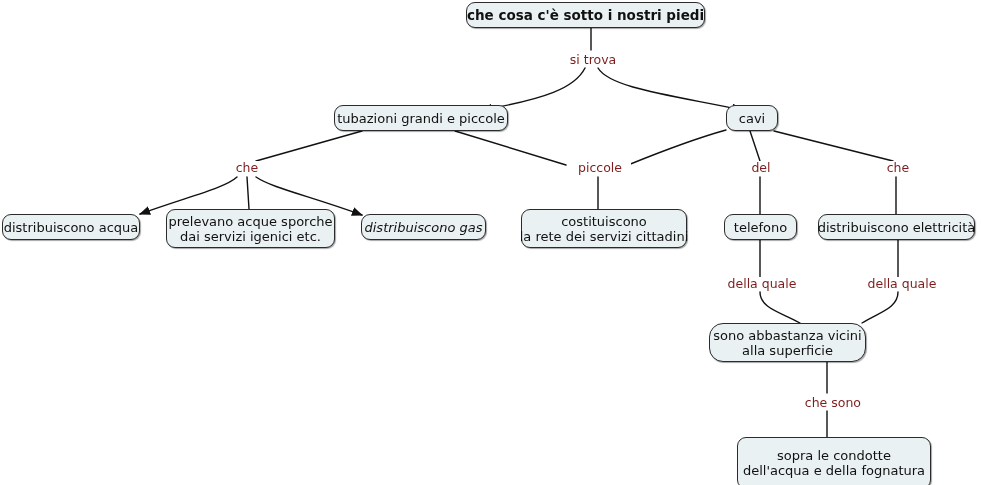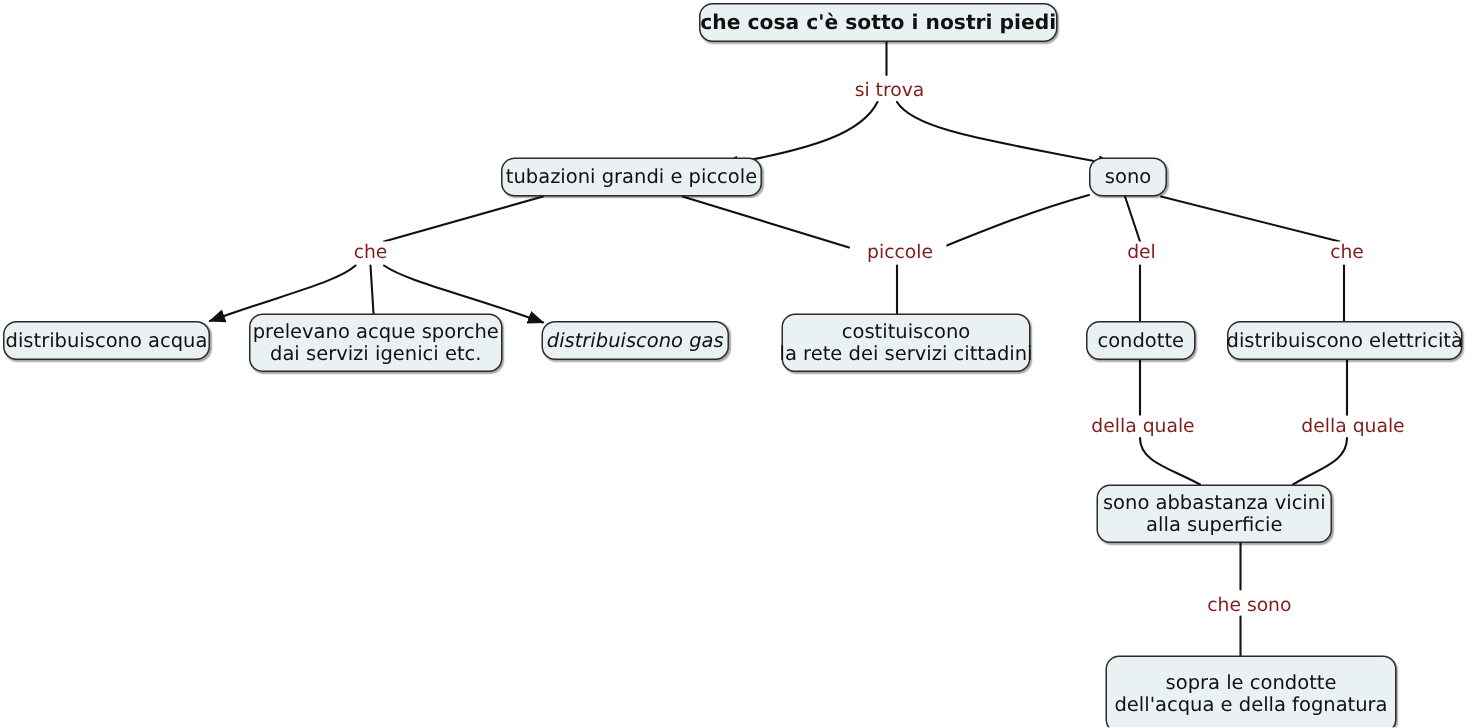--- a/index.html
+++ b/index.html
@@ -82,30 +82,30 @@
         <path d="M 760 292 C 760 308 780 312 800 323"></path>
         <path d="M 898 240 L 898 277"></path>
         <path d="M 898 292 C 898 308 880 312 862 323"></path>
         <path d="M 827 362 L 827 393"></path>
         <path d="M 827 411 L 827 437"></path>
       </g>
   </svg>
   <div id="node-layer">
       <div class="node root" style="left: 466px; top: 2px; width: 239px; height: 26px;">che cosa c'è sotto i nostri piedi</div>
       <div class="node" style="left: 334px; top: 105px; width: 174px; height: 26px;">tubazioni grandi e piccole</div>
-      <div class="node" style="left: 726px; top: 105px; width: 52px; height: 26px;">sono</div>
+      <div class="node" style="left: 726px; top: 105px; width: 52px; height: 26px;">cavi</div>
       <div class="node" style="left: 2px; top: 214px; width: 138px; height: 26px;">distribuiscono acqua</div>
       <div class="node" style="left: 166px; top: 209px; width: 169px; height: 39px;">prelevano acque sporche
 dai servizi igenici etc.</div>
       <div class="node" style="left: 361px; top: 214px; width: 125px; height: 26px; font-style: italic;">distribuiscono gas</div>
       <div class="node" style="left: 521px; top: 209px; width: 166px; height: 39px;">costituiscono
 la rete dei servizi cittadini</div>
-      <div class="node" style="left: 724px; top: 214px; width: 73px; height: 26px;">condotte</div>
+      <div class="node" style="left: 724px; top: 214px; width: 73px; height: 26px;">telefono</div>
       <div class="node" style="left: 818px; top: 214px; width: 157px; height: 26px;">distribuiscono elettricità</div>
-      <div class="node" style="left: 731px; top: 323px; width: 157px; height: 39px;">sono abbastanza vicini
+      <div class="node" style="left: 709px; top: 323px; width: 157px; height: 39px; border-radius: 14px;">sono abbastanza vicini
 alla superficie</div>
       <div class="node" style="left: 737px; top: 437px; width: 194px; height: 52px;">sopra le condotte
 dell'acqua e della fognatura</div>
     </div>
   <div id="label-layer">
       <div class="link-label" style="left: 560px; top: 53px; width: 62px;">si trova</div>
       <div class="link-label" style="left: 230px; top: 161px; width: 30px;">che</div>
       <div class="link-label" style="left: 569px; top: 161px; width: 58px;">piccole</div>
       <div class="link-label" style="left: 746px; top: 161px; width: 26px;">del</div>
       <div class="link-label" style="left: 881px; top: 161px; width: 30px;">che</div>

